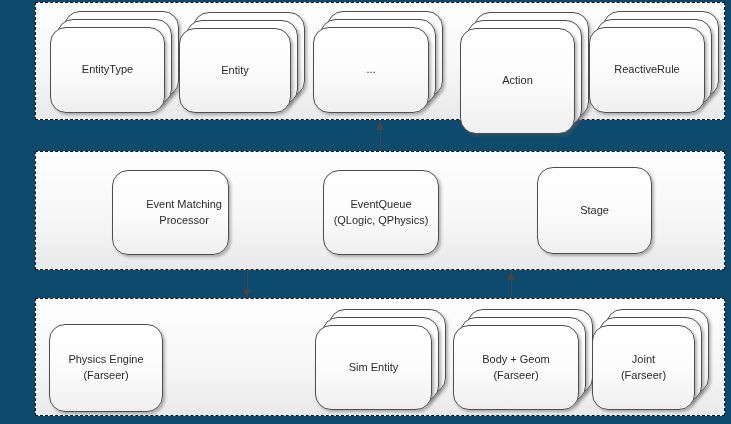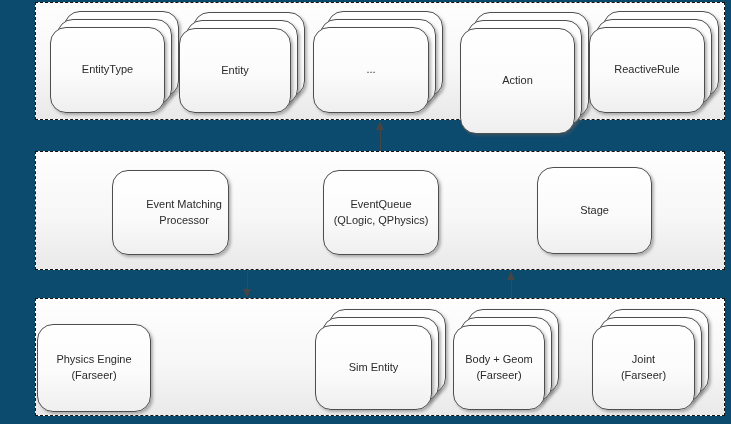--- a/index.html
+++ b/index.html
@@ -134,35 +134,35 @@
     </div>
 
     <div class="node" style="left:501px; top:15px; width:113px; height:85px;">
       <span class="node-label">Stage</span>
     </div>
 
   </section>
 
   <section class="band" id="band-bottom">
 
-    <div class="node" style="left:1px; top:25px; width:112px; height:86px;">
+    <div class="node" style="left:13px; top:25px; width:112px; height:86px;">
       <span class="node-label">Physics Engine
 (Farseer)</span>
     </div>
 
 
     <div class="stack" style="left:279px; top:26px; width:115px; height:83px;">
       <div class="node layer-b2"></div>
       <div class="node layer-b1"></div>
       <div class="node front">
         <span class="node-label">Sim Entity</span>
       </div>
     </div>
 
-    <div class="stack" style="left:417px; top:26px; width:90px; height:83px;">
+    <div class="stack" style="left:417px; top:26px; width:124px; height:83px;">
       <div class="node layer-b2"></div>
       <div class="node layer-b1"></div>
       <div class="node front">
         <span class="node-label">Body + Geom
 (Farseer)</span>
       </div>
     </div>
 
     <div class="stack" style="left:556px; top:26px; width:101px; height:83px;">
       <div class="node layer-b2"></div>

